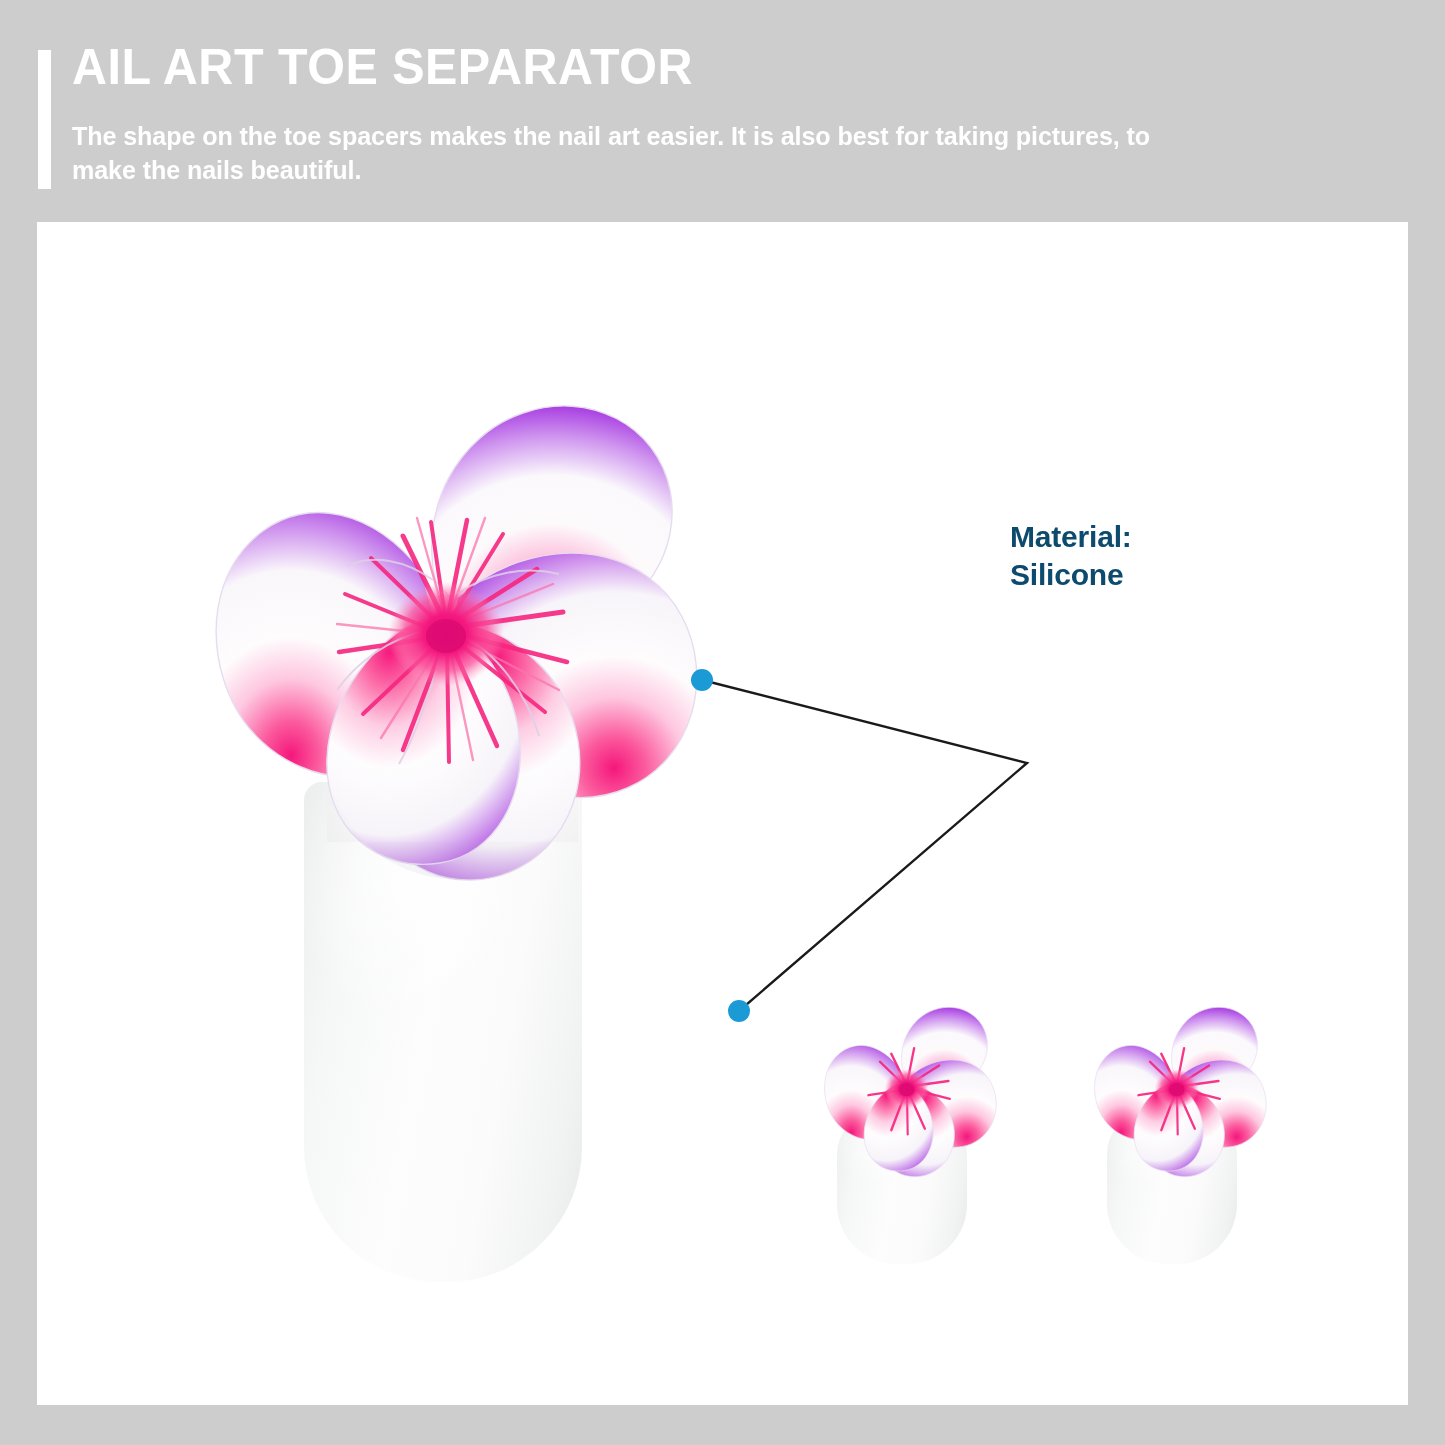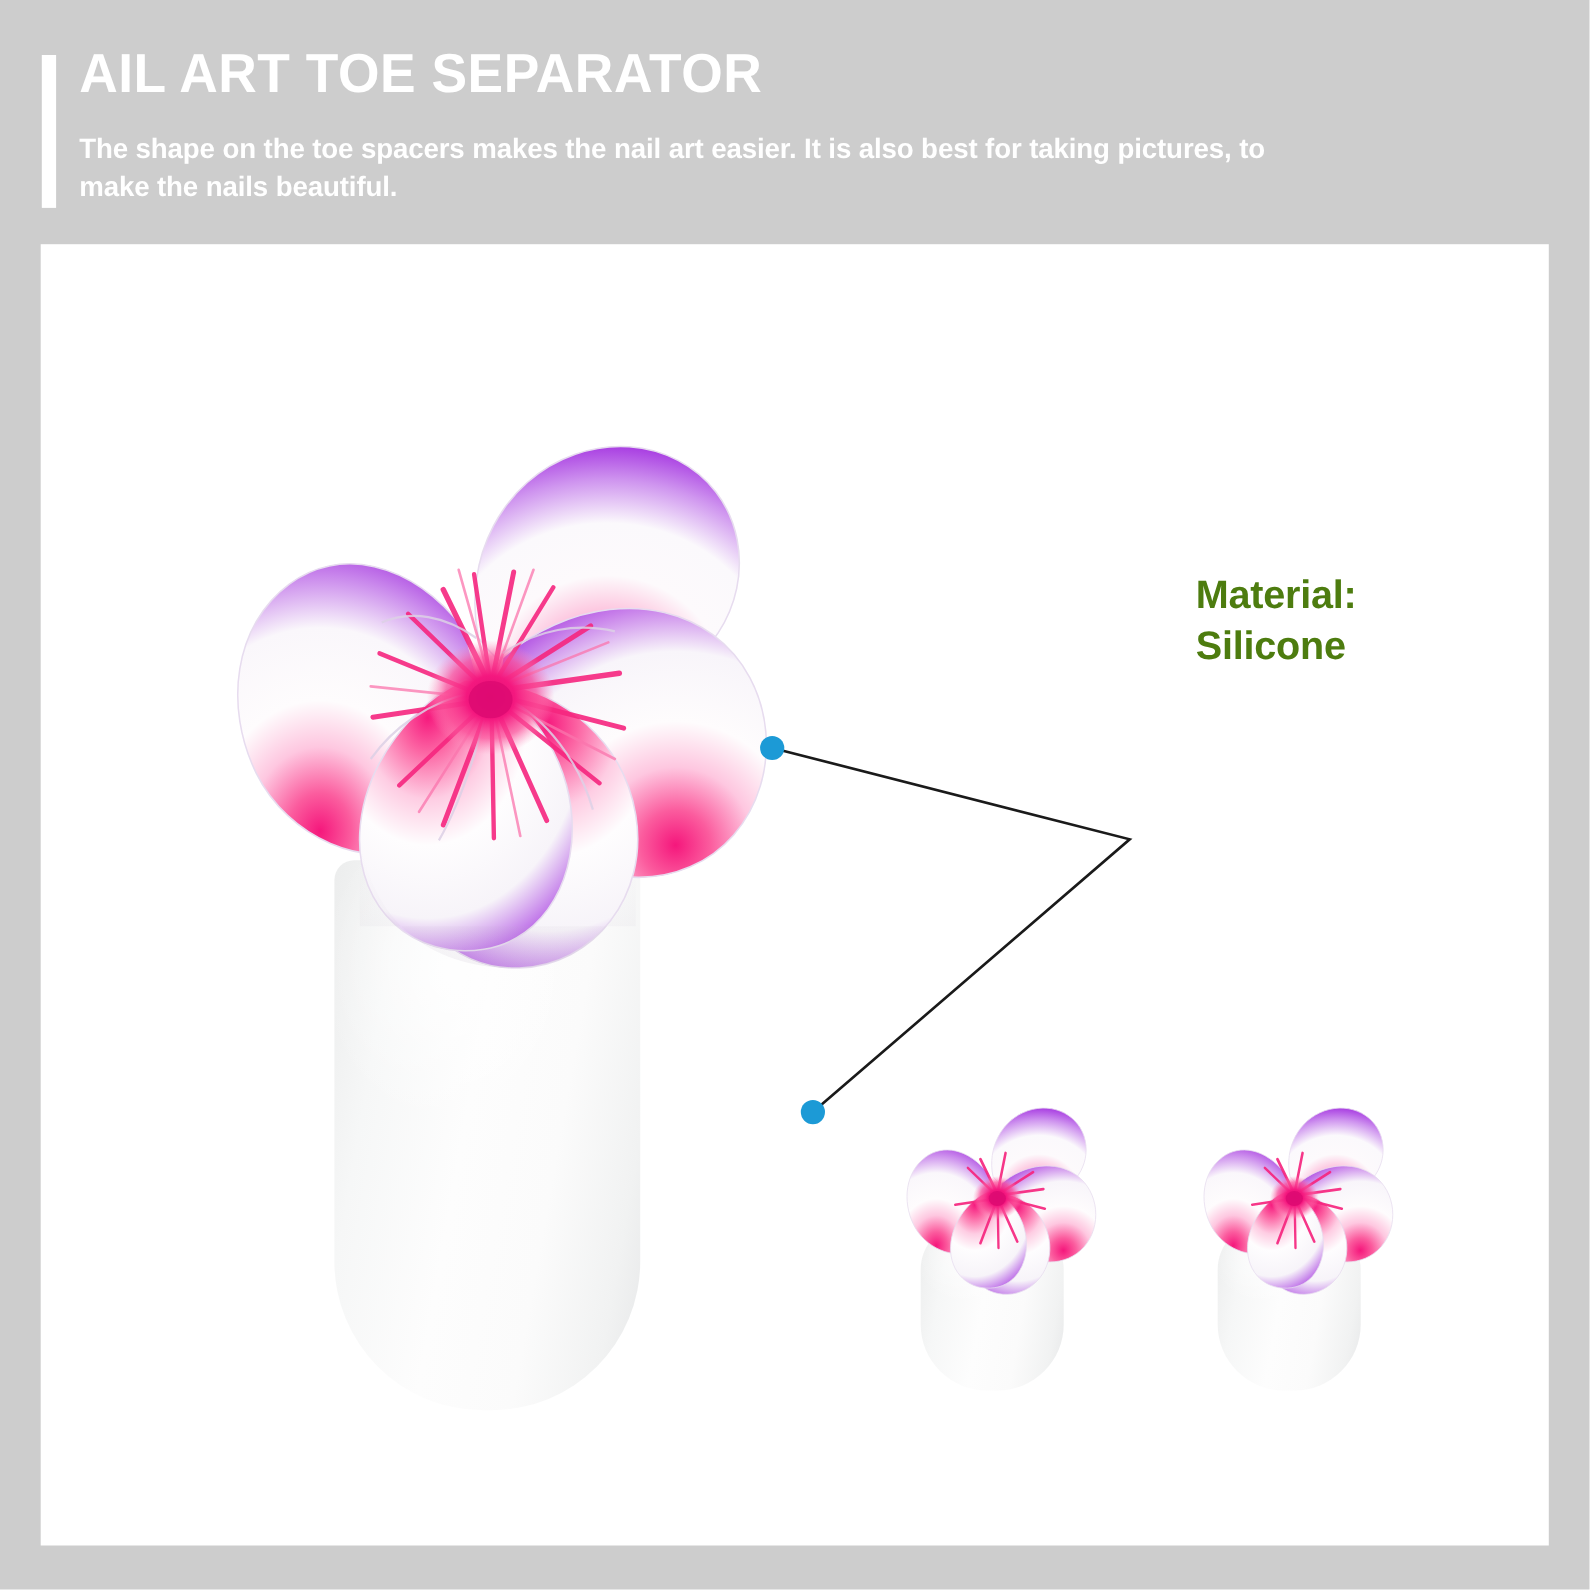--- a/index.html
+++ b/index.html
@@ -88,26 +88,26 @@
   }
 
   
   .flower { position: absolute; }
   .flower svg { display: block; width: 100%; height: 100%; overflow: visible; }
 
   
   #callout { position: absolute; left: 0; top: 0; width: 1371px; height: 1183px; pointer-events: none; }
   #callout-label {
     position: absolute;
-    left: 1050px;
+    left: 973px;
     top: 296px;
-    font-size: 36px;
+    font-size: 30px;
     font-weight: bold;
     line-height: 1.28;
-    color: #4d7c0f;
+    color: #0c4a6e;
     letter-spacing: -0.2px;
     white-space: pre-line;
   }
 </style>
 </head>
 <body>
 
 <div id="header">
   <div id="accent-bar"></div>
   <div id="page-title">AIL ART TOE SEPARATOR</div>

